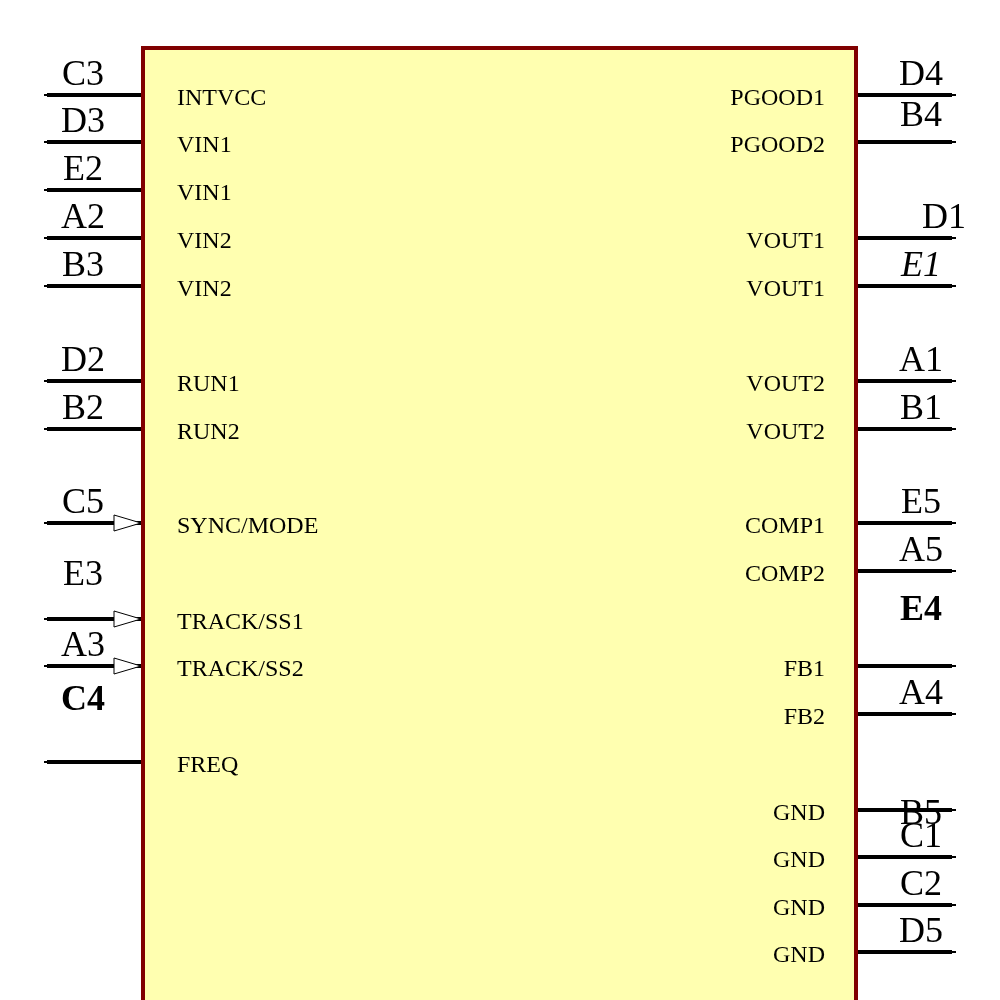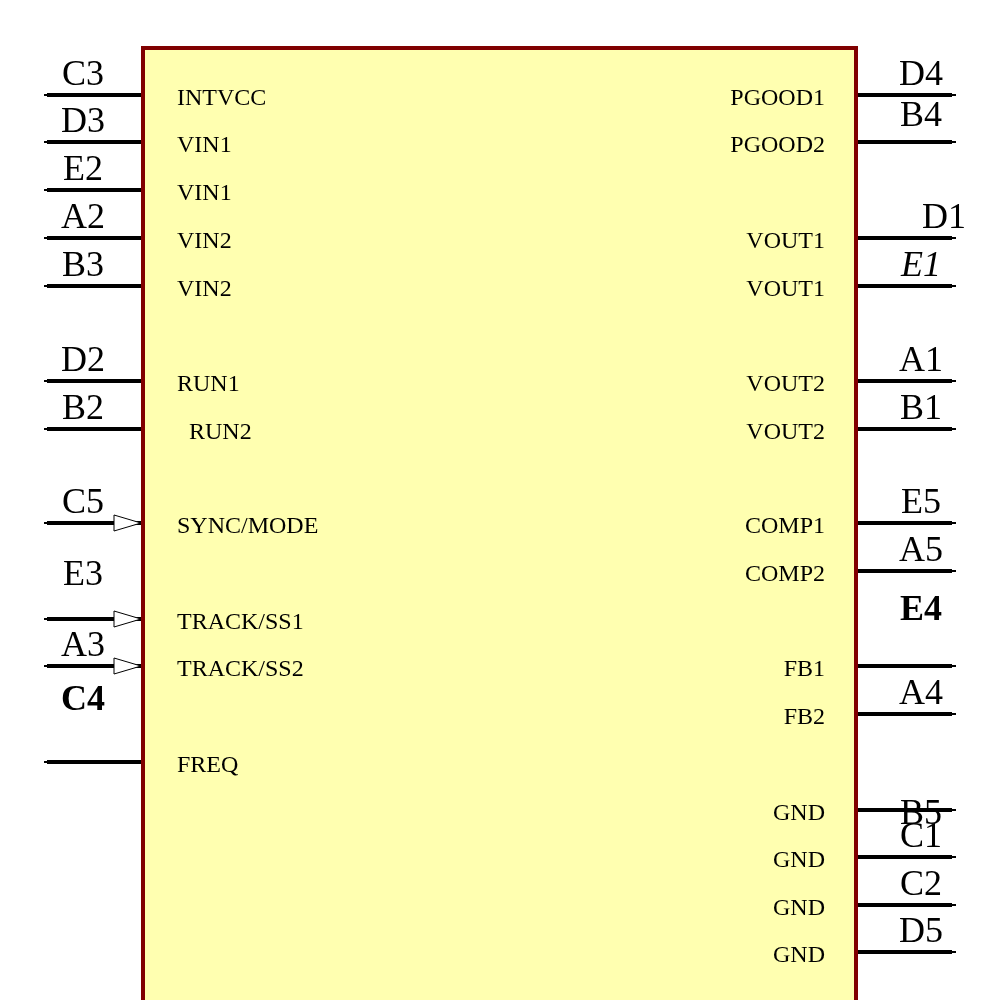--- a/index.html
+++ b/index.html
@@ -43,21 +43,21 @@
       <div class="pin-end" style="left: 44px; top: 285px;"></div>
       <div class="pin-num" style="left: 38px; top: 246px;">B3</div>
       <div class="pin-name left" style="top: 270px;">VIN2</div>
       <div class="pin-line" style="left: 47px; width: 94px; top: 379px;"></div>
       <div class="pin-end" style="left: 44px; top: 380px;"></div>
       <div class="pin-num" style="left: 38px; top: 341px;">D2</div>
       <div class="pin-name left" style="top: 365px;">RUN1</div>
       <div class="pin-line" style="left: 47px; width: 94px; top: 427px;"></div>
       <div class="pin-end" style="left: 44px; top: 428px;"></div>
       <div class="pin-num" style="left: 38px; top: 389px;">B2</div>
-      <div class="pin-name left" style="top: 413px; margin-left: 12px;">RUN2</div>
+      <div class="pin-name left" style="top: 413px;">RUN2</div>
       <div class="pin-line" style="left: 47px; width: 94px; top: 521px;"></div>
       <div class="pin-end" style="left: 44px; top: 522px;"></div>
       <div class="pin-num" style="left: 38px; top: 483px;">C5</div>
       <div class="pin-name left" style="top: 507px;">SYNC/MODE</div>
       <div class="arrow" style="left: 0px; top: 0px;">
         <svg width="1000" height="1000" style="position:absolute;left:0;top:0">
           <polygon points="114,515 141,523 114,531" fill="#ffffff" stroke="#000" stroke-width="1"></polygon>
         </svg>
       </div>
       <div class="pin-line" style="left: 47px; width: 94px; top: 617px;"></div>

